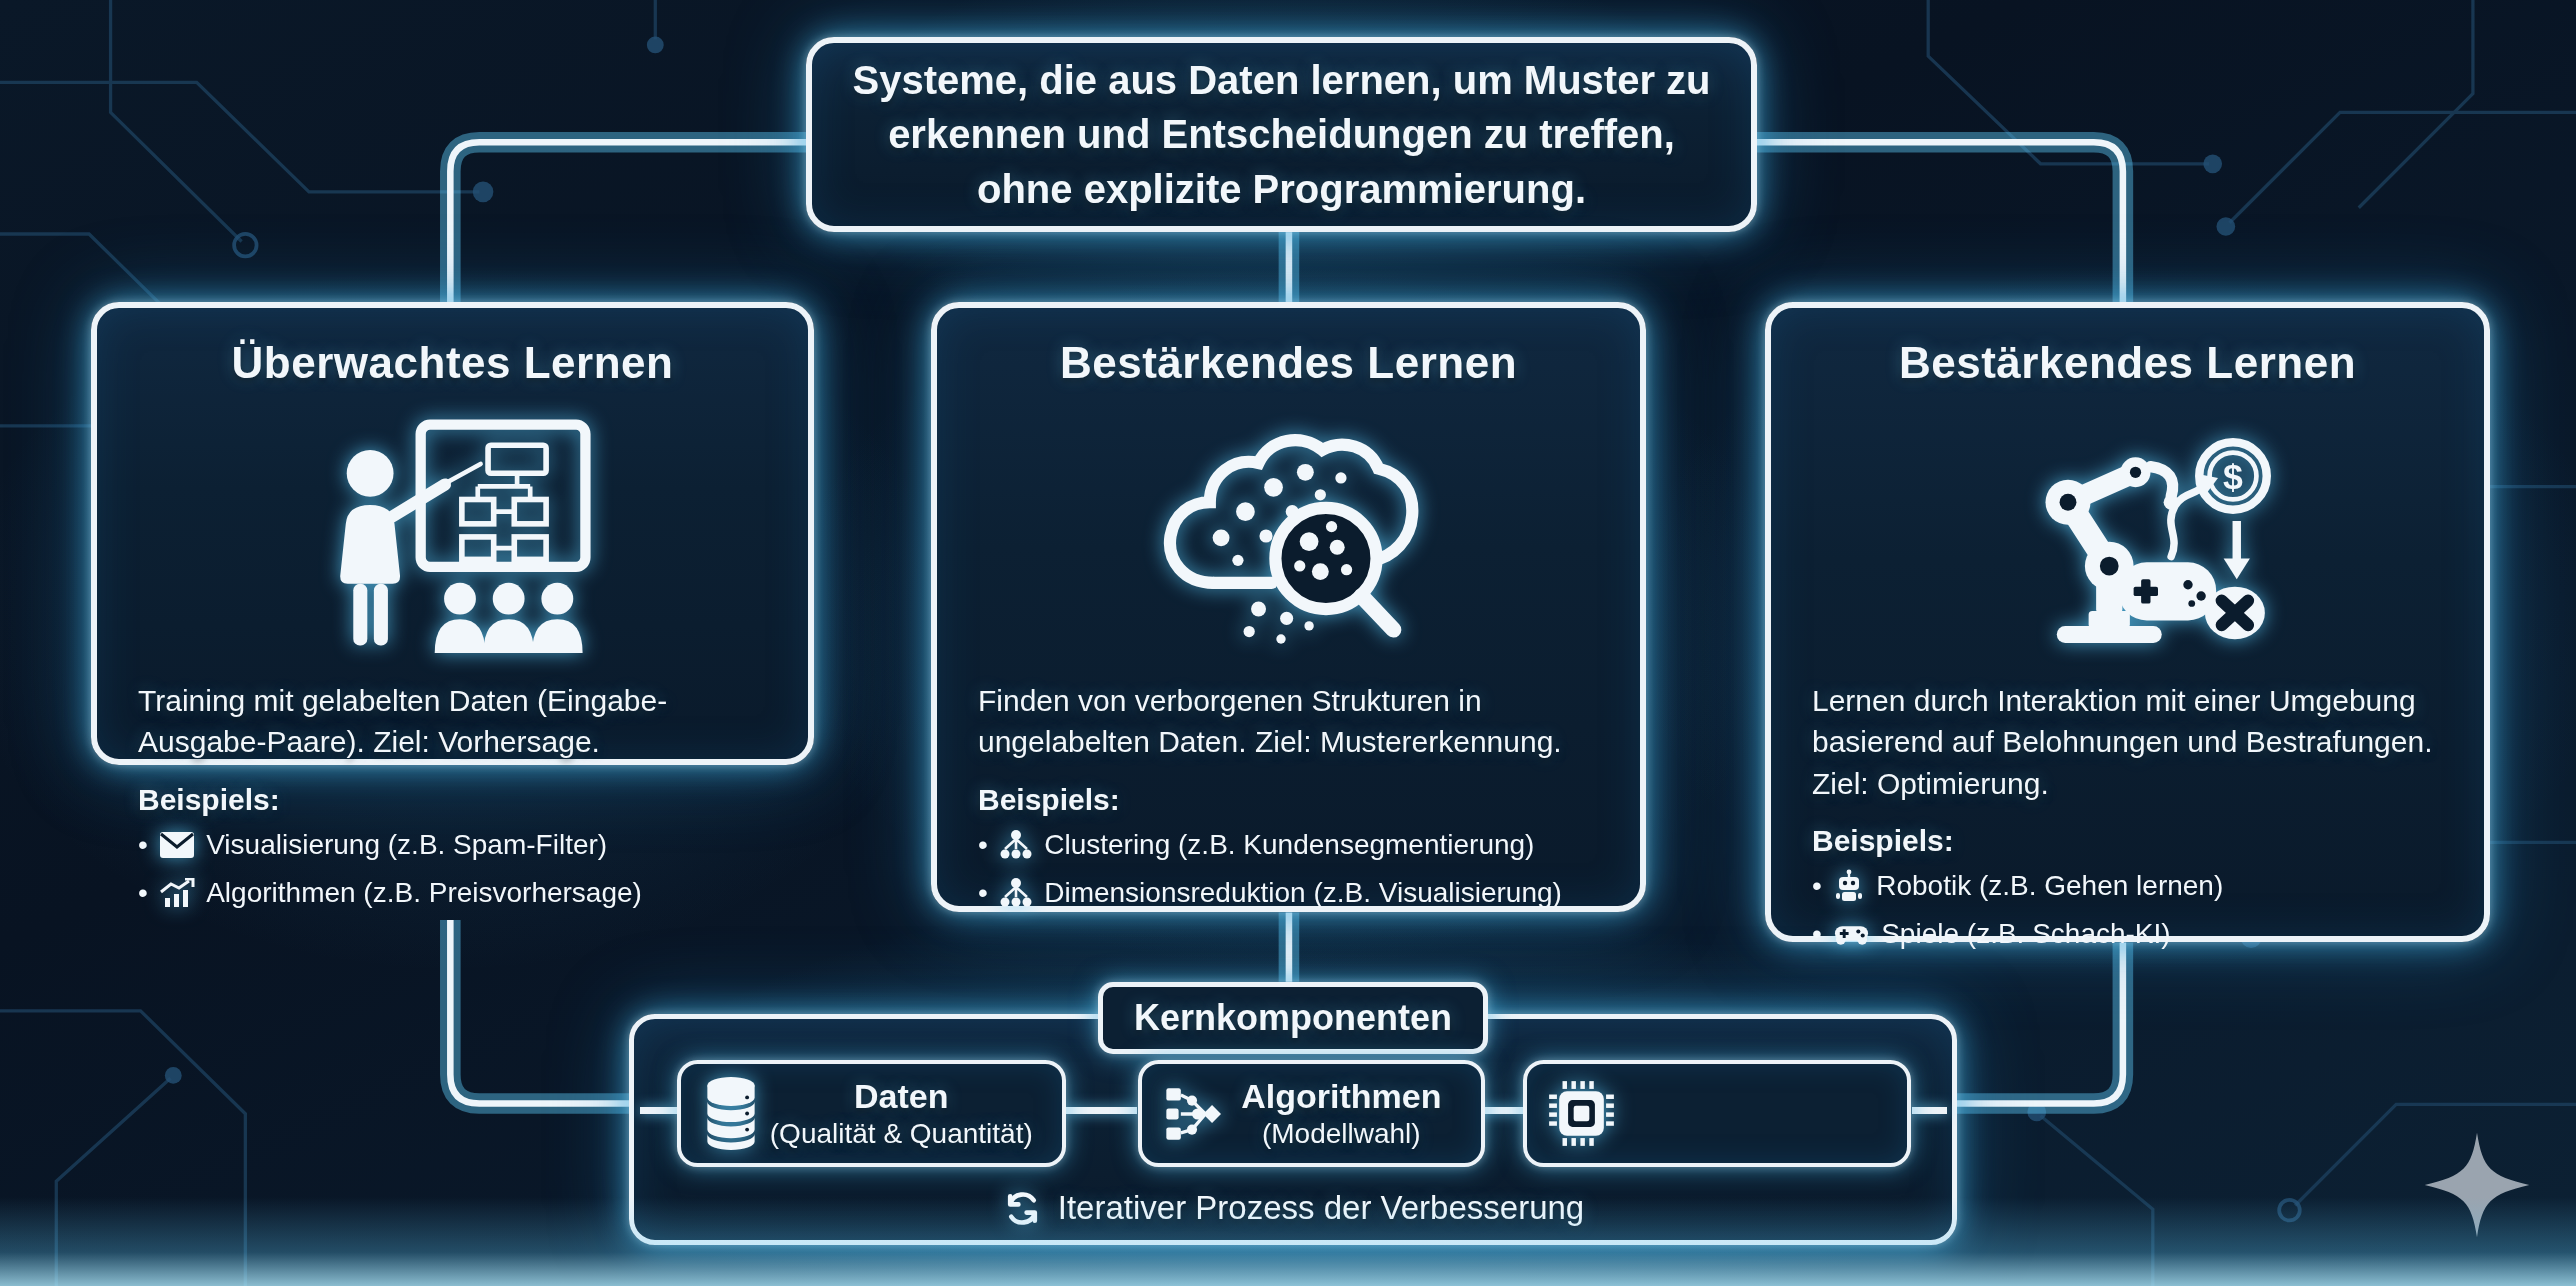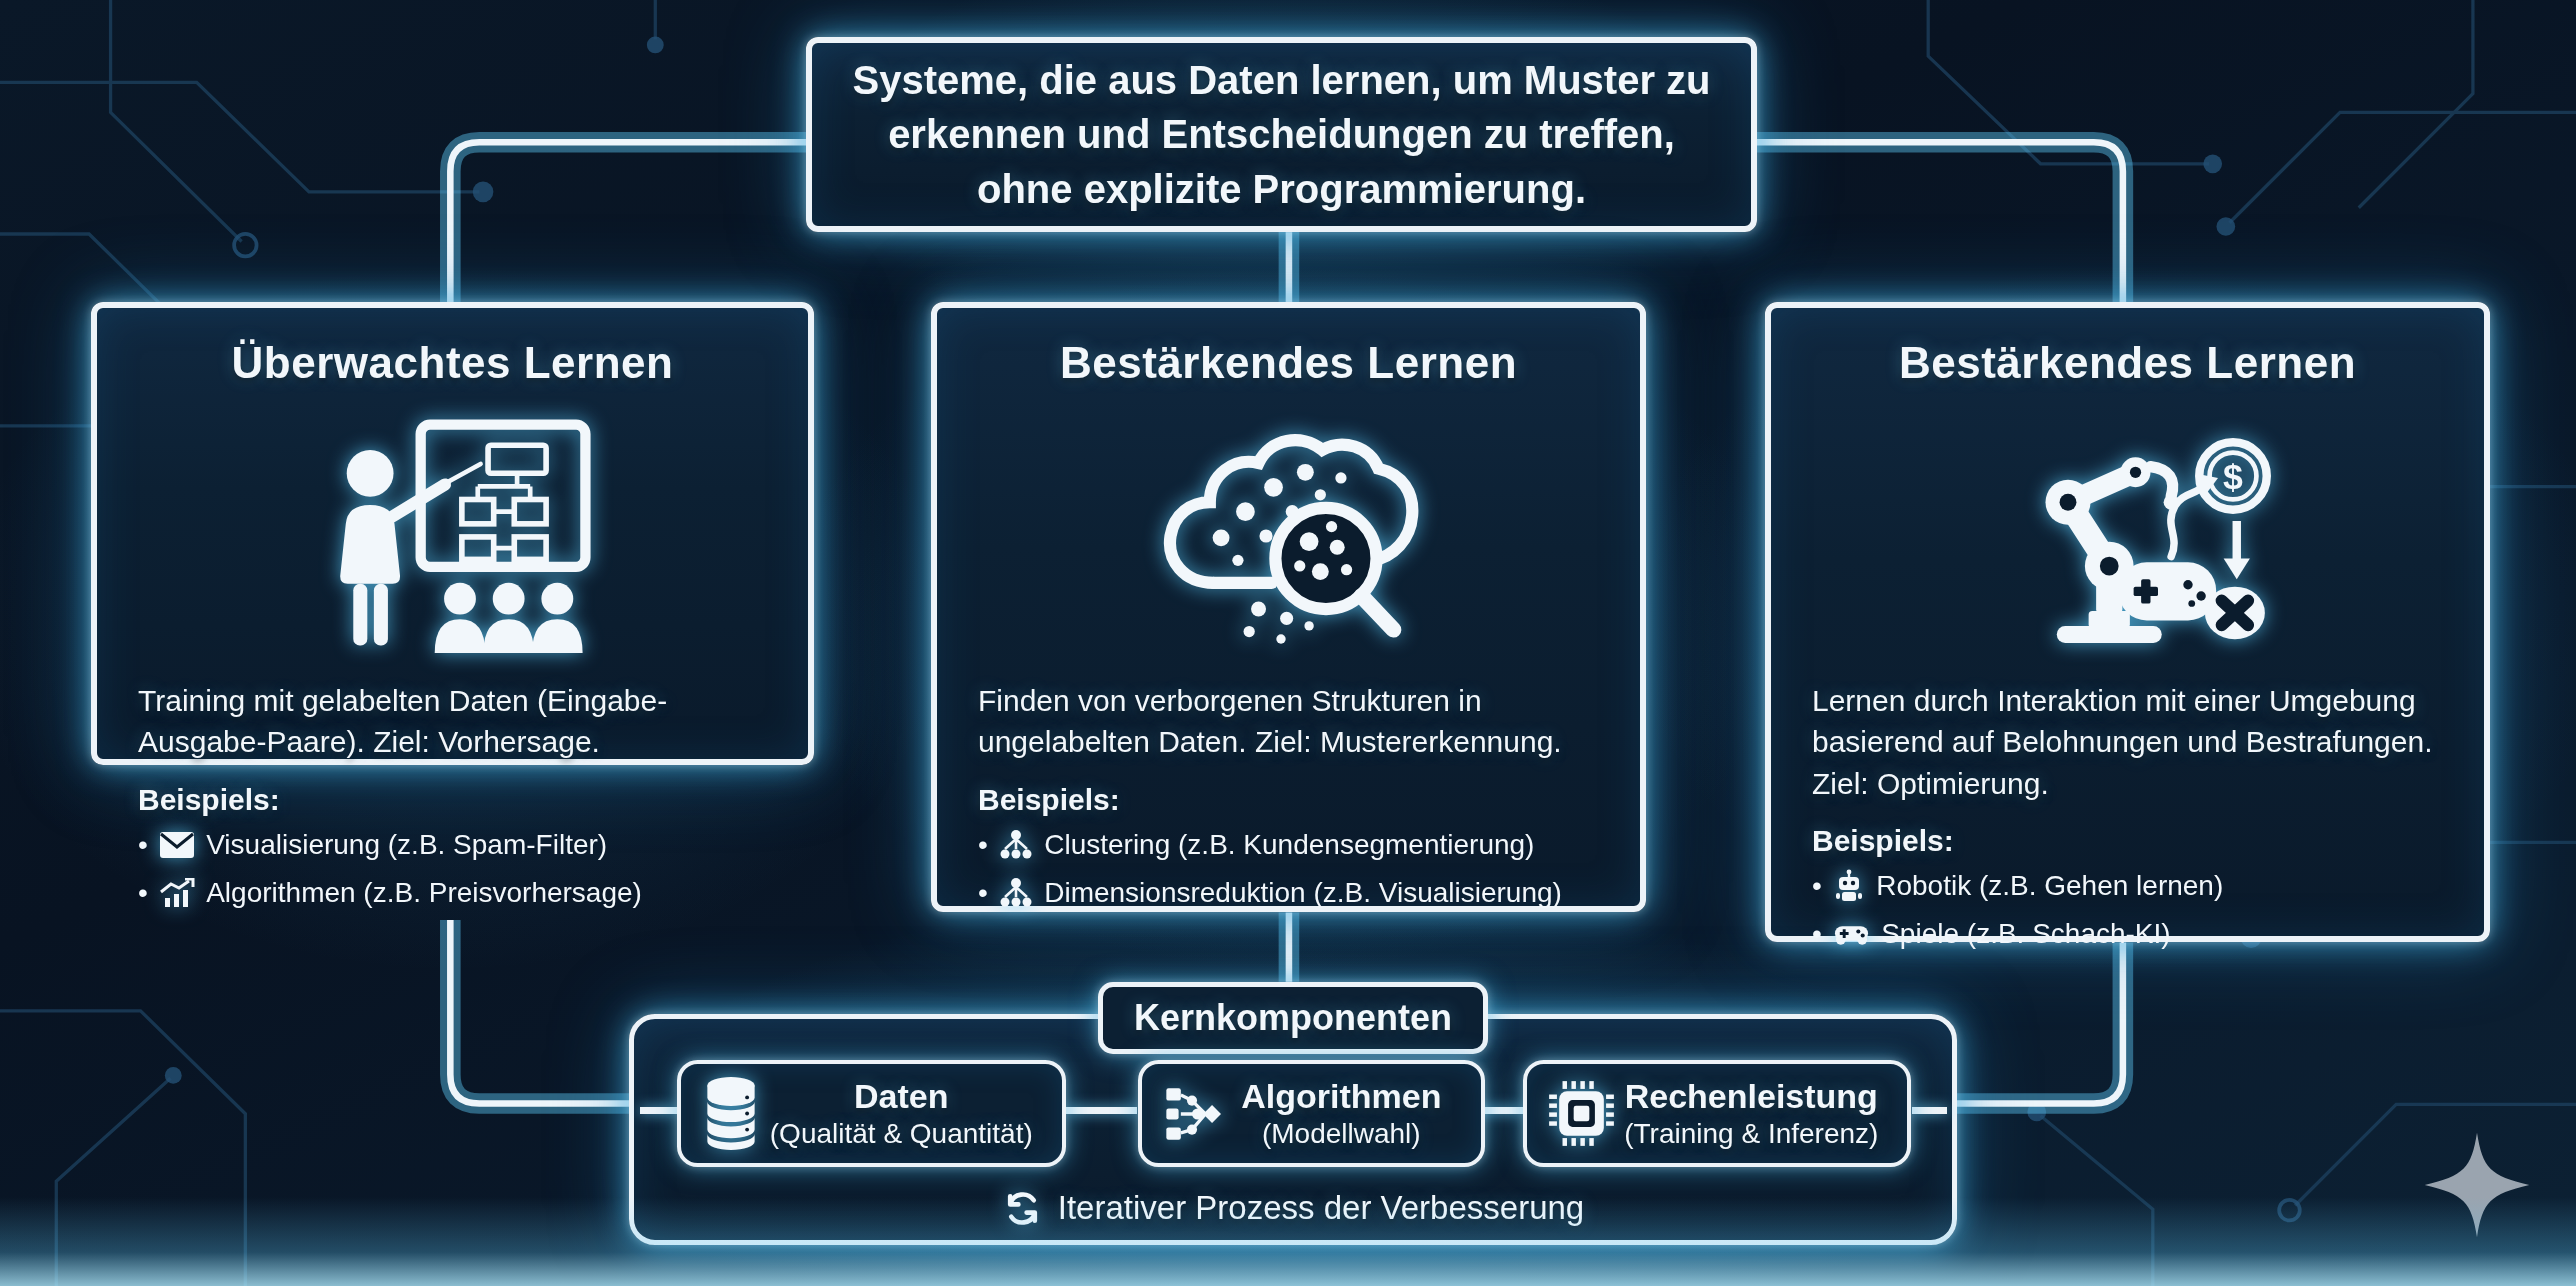--- a/index.html
+++ b/index.html
@@ -15,21 +15,21 @@
     background:
       radial-gradient(655px 300px at 1282px 150px, rgba(60,165,215,.26), transparent 70%),
       radial-gradient(711px 505px at 452px 618px, rgba(48,142,196,.20), transparent 70%),
       radial-gradient(711px 505px at 1288px 618px, rgba(48,142,196,.20), transparent 70%),
       radial-gradient(711px 505px at 2128px 618px, rgba(48,142,196,.20), transparent 70%),
       radial-gradient(936px 337px at 1288px 1133px, rgba(60,165,215,.30), transparent 72%);}
   #bottomglow{left:0;bottom:0;width:2576px;height:89px;
     background:linear-gradient(180deg, rgba(80,185,235,0) 0%, rgba(95,200,245,.30) 62%, rgba(175,235,255,.78) 100%);}
 
   
-  .panel{border:6.6px solid #edf3f8;border-radius:12px;
+  .panel{border:6.6px solid #edf3f8;border-radius:28px;
     background:linear-gradient(180deg,#102840 0%,#0c2033 40%,#0a1a2b 100%);
     box-shadow:0 0 9.4px rgba(255,255,255,.30),0 0 32px rgba(70,180,228,.75),0 0 80px rgba(40,140,200,.40),
       inset 0 0 43px rgba(28,110,165,.22);}
   .glowtext{text-shadow:0 0 15px rgba(110,205,248,.35),0 2.8px 6.6px rgba(0,0,0,.55);}
   .gicon{filter:drop-shadow(0 0 9.4px rgba(88,195,240,.75));}
 
   #topbox{left:806px;top:37px;width:951px;height:195px;display:flex;flex-direction:column;
     align-items:center;justify-content:center;text-align:center;box-sizing:border-box;}
   #topbox .l{font-size:40px;font-weight:600;line-height:1.36;}
 
@@ -378,24 +378,20 @@
             <rect x="1" y="37" width="7" height="4"></rect>
           <rect x="52" y="13" width="7" height="4"></rect>
             <rect x="52" y="21" width="7" height="4"></rect>
             <rect x="52" y="29" width="7" height="4"></rect>
             <rect x="52" y="37" width="7" height="4"></rect>
         </g>
         <rect x="10" y="10" width="40" height="40" rx="7" fill="#f2f7fb"></rect>
         <rect x="18" y="18" width="24" height="24" rx="4" fill="#0b1c2d"></rect>
         <rect x="23" y="23" width="14" height="14" rx="2" fill="#f2f7fb"></rect>
       </svg>
-      <div class="tx">
-        <span class="nm glowtext">Rechenleistung</span>
-        <span class="dt glowtext">(Training &amp; Inferenz)</span>
-      </div>
     </div>
 
     <div id="corefoot" class="abs">
       <svg class="gicon" width="41" height="37" viewBox="0 0 40 36">
         <path d="M31 10 A13 13 0 0 0 8 13" fill="none" stroke="#f2f7fb" stroke-width="4.5" stroke-linecap="round"></path>
         <path d="M8 6 V14 H16" fill="none" stroke="#f2f7fb" stroke-width="4.5" stroke-linecap="round" stroke-linejoin="round"></path>
         <path d="M9 26 A13 13 0 0 0 32 23" fill="none" stroke="#f2f7fb" stroke-width="4.5" stroke-linecap="round"></path>
         <path d="M32 30 V22 H24" fill="none" stroke="#f2f7fb" stroke-width="4.5" stroke-linecap="round" stroke-linejoin="round"></path>
       </svg>
       <span class="glowtext">Iterativer Prozess der Verbesserung</span>

